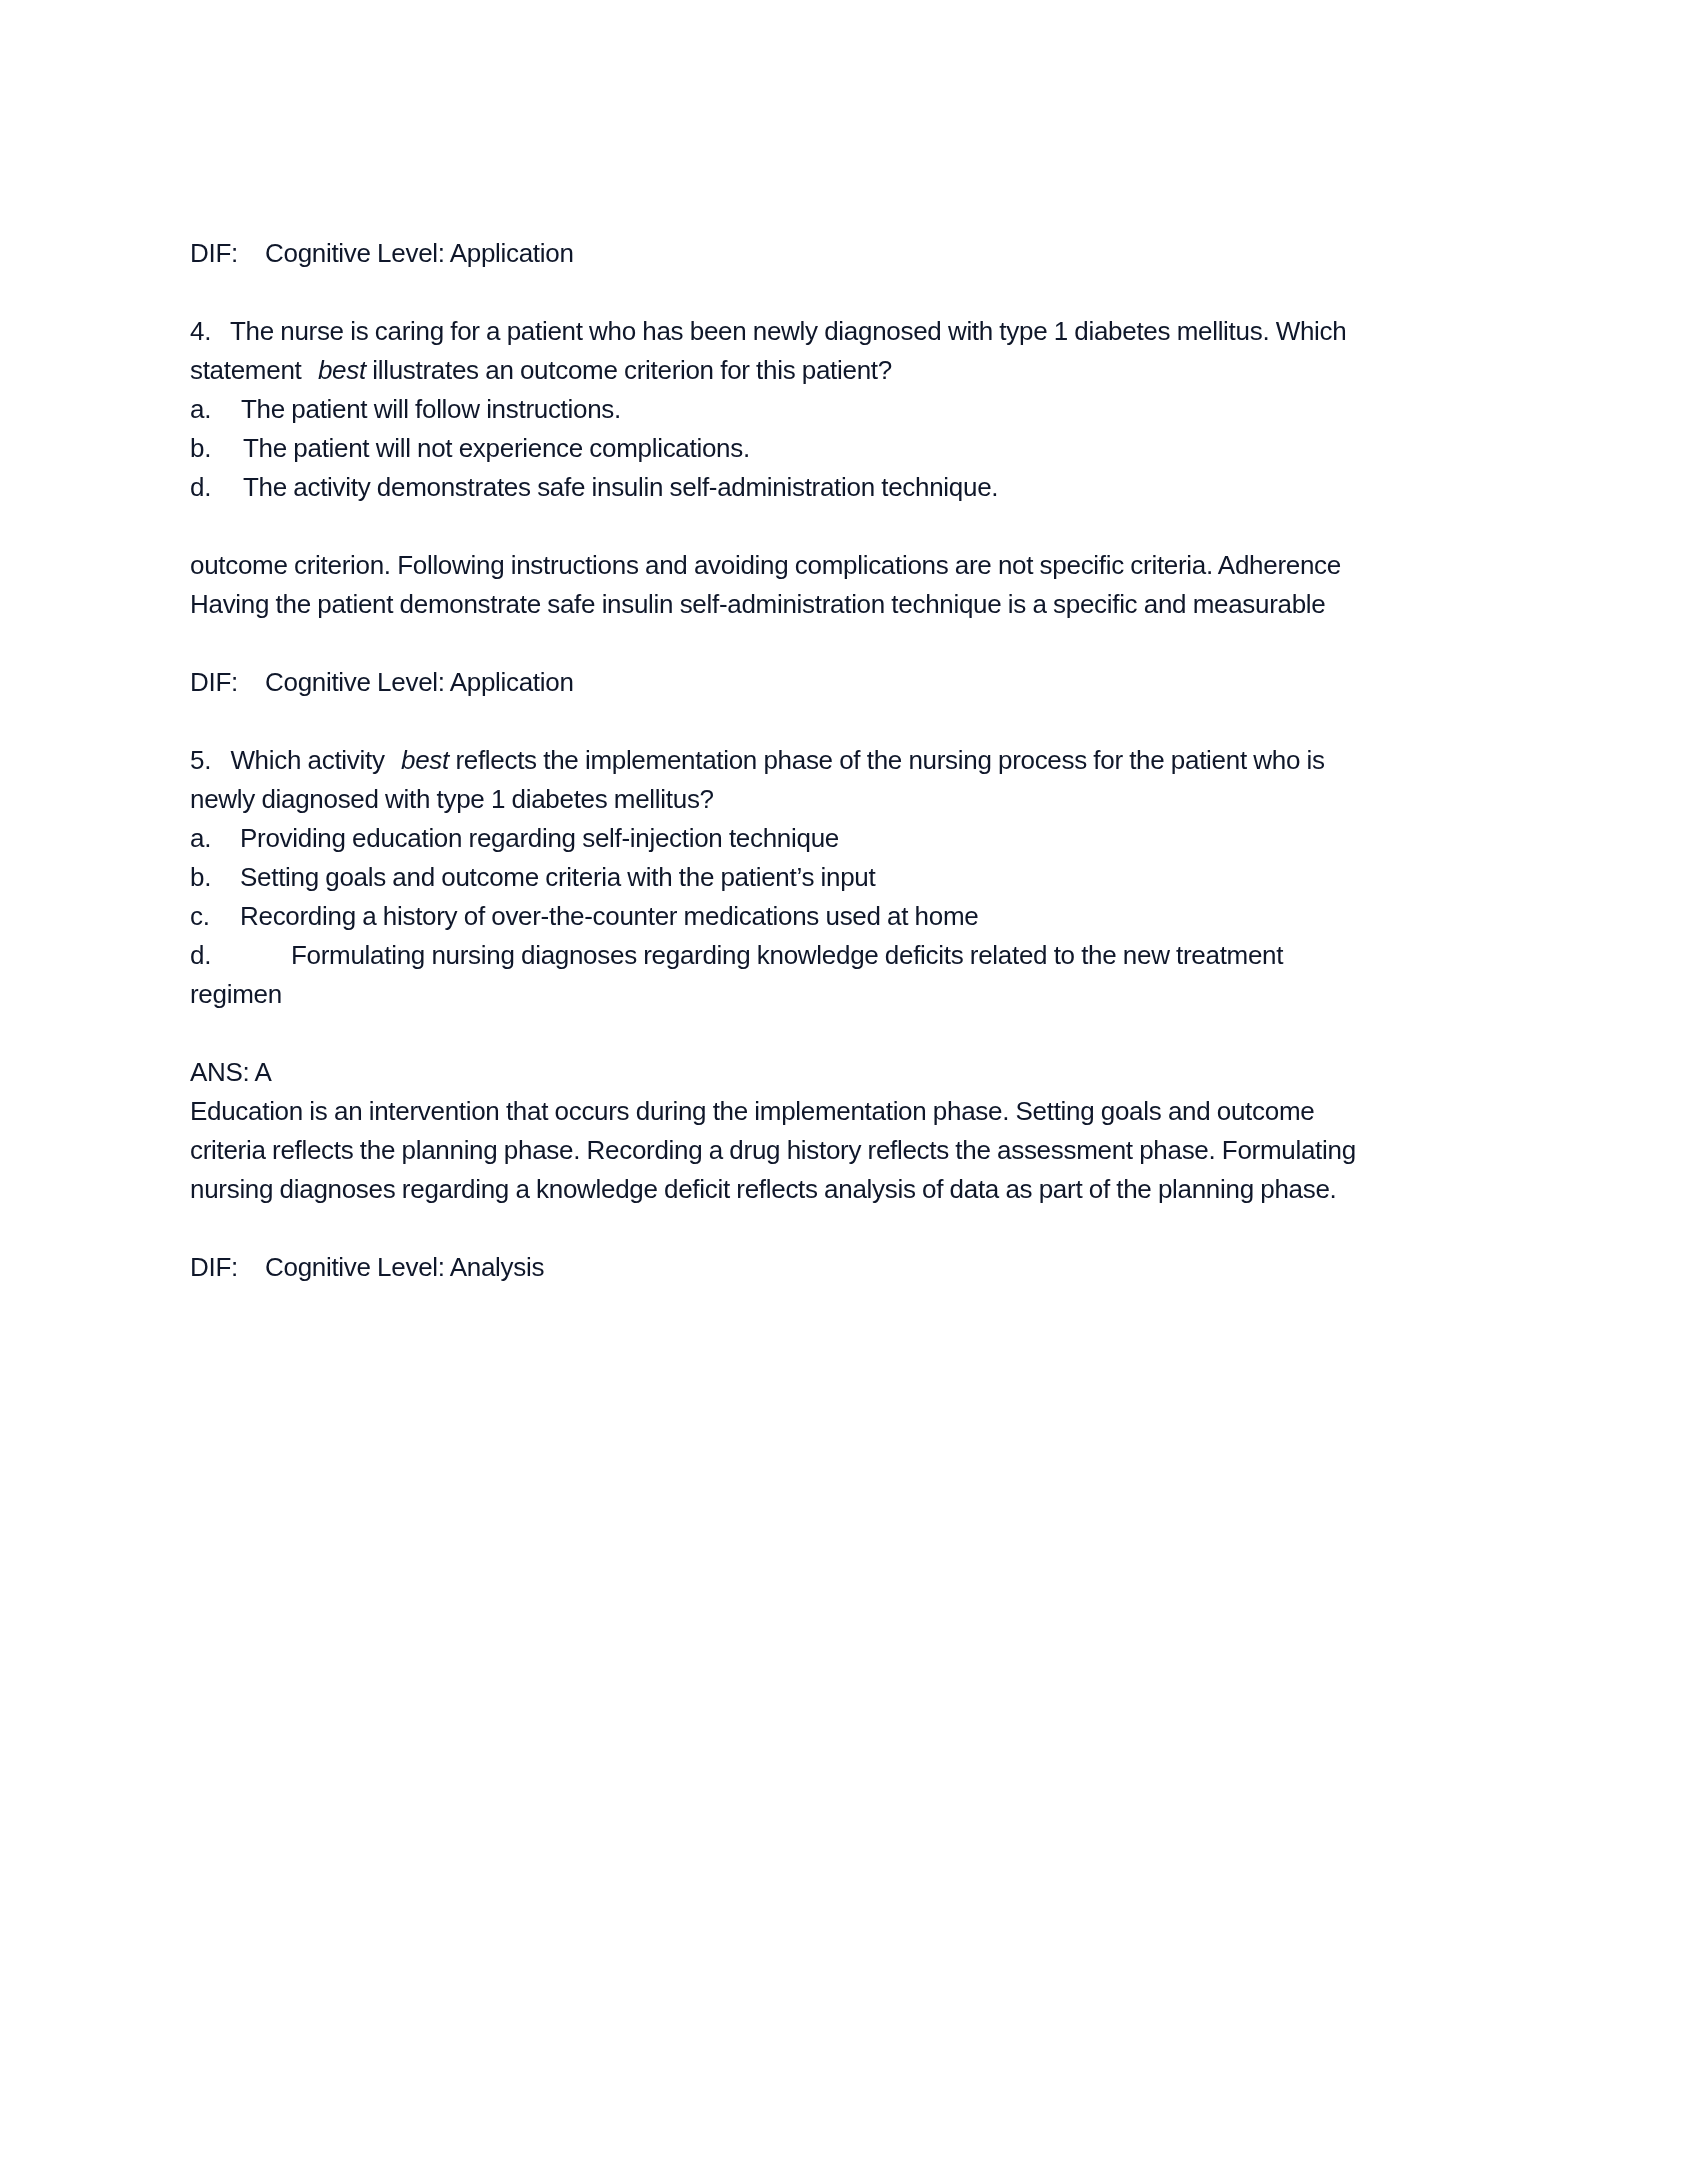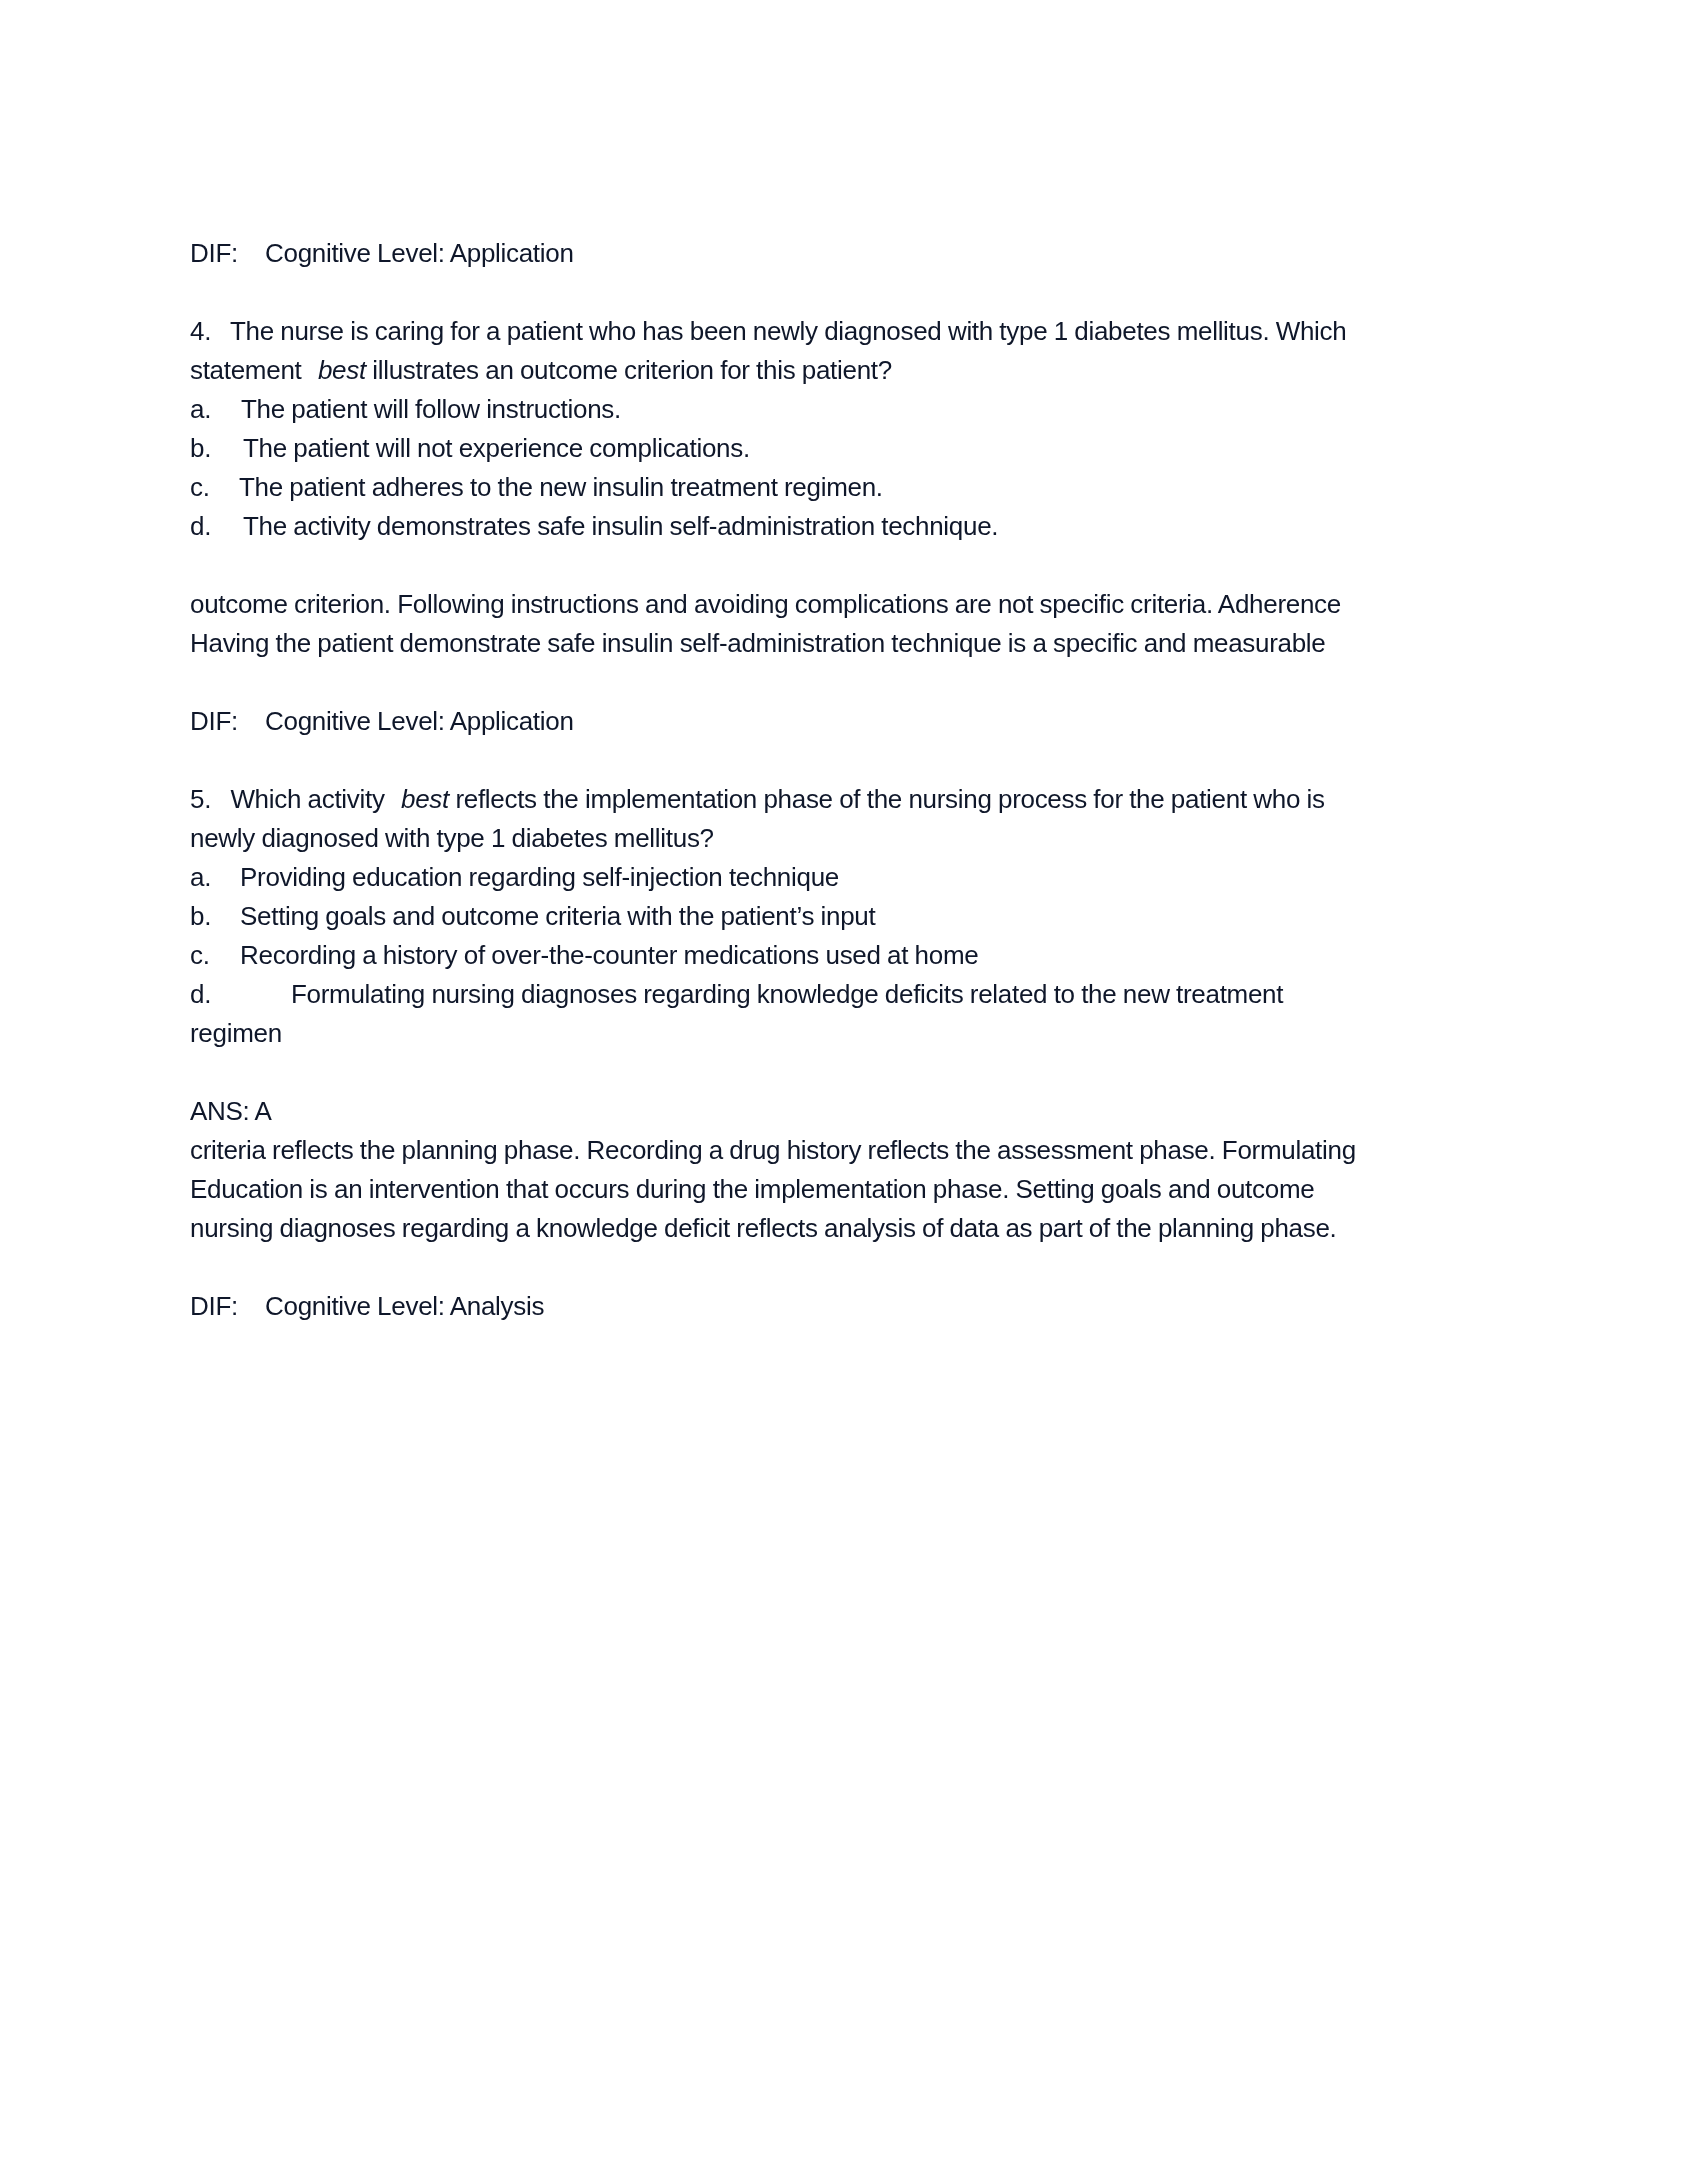--- a/index.html
+++ b/index.html
@@ -23,41 +23,40 @@
 <div class="page">
 
   <div class="line"><span class="dif-label">DIF:</span><span>Cognitive Level: Application</span></div>
   <div class="blank"></div>
 
   <div>
     <div class="line"><span>4.</span><span>   </span><span>The nurse is caring for a patient who has been newly diagnosed with type 1 diabetes mellitus. Which</span></div>
     <div class="line"><span>statement </span><em>best</em><span> illustrates an outcome criterion for this patient?</span></div>
     <div class="line"><span class="opt-label">a.</span><span>The patient will follow instructions.</span></div>
     <div class="line"><span class="opt-label" style="width:53px">b.</span><span>The patient will not experience complications.</span></div>
-    <div class="line"><span class="opt-label" style="width:49px">c.</span><span>The patient adheres to the new insulin treatment regimen.</span></div>
     <div class="line"><span class="opt-label" style="width:53px">d.</span><span>The activity demonstrates safe insulin self-administration technique.</span></div>
     <div class="blank"></div>
     <div class="line">outcome criterion. Following instructions and avoiding complications are not specific criteria. Adherence</div>
     <div class="line">Having the patient demonstrate safe insulin self-administration technique is a specific and measurable</div>
     <div class="blank"></div>
     <div class="line"><span class="dif-label">DIF:</span><span>Cognitive Level: Application</span></div>
   </div>
   <div class="blank"></div>
 
   <div>
     <div class="line"><span>5.</span><span>   </span><span>Which activity </span><em>best</em><span> reflects the implementation phase of the nursing process for the patient who is</span></div>
     <div class="line">newly diagnosed with type 1 diabetes mellitus?</div>
     <div class="line"><span class="opt-label" style="width:50px">a.</span><span>Providing education regarding self-injection technique</span></div>
     <div class="line"><span class="opt-label" style="width:50px">b.</span><span>Setting goals and outcome criteria with the patient’s input</span></div>
     <div class="line"><span class="opt-label" style="width:50px">c.</span><span>Recording a history of over-the-counter medications used at home</span></div>
     <div class="line"><span class="opt-label wide">d.</span><span>Formulating nursing diagnoses regarding knowledge deficits related to the new treatment</span></div>
     <div class="line">regimen</div>
     <div class="blank"></div>
     <div class="line">ANS: A</div>
+    <div class="line">Education is an intervention that occurs during the implementation phase. Setting goals and outcome</div>
     <div class="line">criteria reflects the planning phase. Recording a drug history reflects the assessment phase. Formulating</div>
-    <div class="line">Education is an intervention that occurs during the implementation phase. Setting goals and outcome</div>
     <div class="line">nursing diagnoses regarding a knowledge deficit reflects analysis of data as part of the planning phase.</div>
     <div class="blank"></div>
     <div class="line"><span class="dif-label">DIF:</span><span>Cognitive Level: Analysis</span></div>
   </div>
 
 </div>
 
 
 </body></html>

